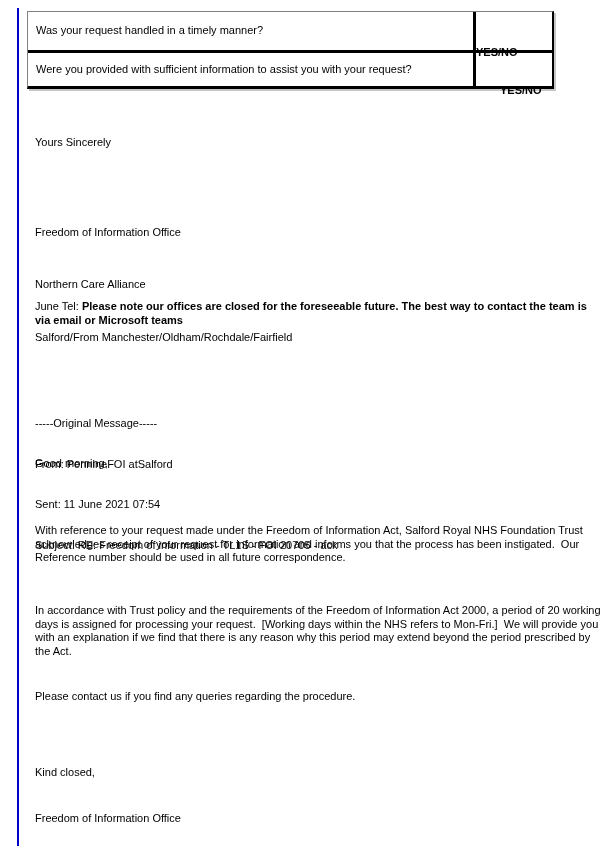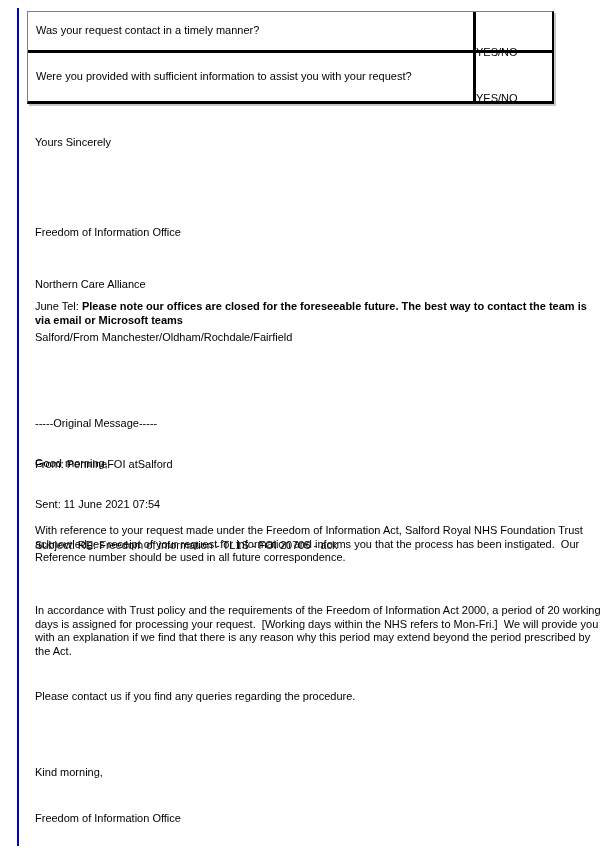--- a/index.html
+++ b/index.html
@@ -31,33 +31,33 @@
     width: 524px;
     border-top: 1px solid #808080;
     border-left: 1px solid #808080;
     border-right: 2px solid #000000;
     border-bottom: 3px solid #000000;
     box-shadow: 2px 2px 0 #c6c6c6;
     background: #ffffff;
   }
   .tbl-row { display: flex; align-items: center; }
   .tbl-row.first { height: 38px; border-bottom: 3px solid #000000; }
-  .tbl-row.last  { height: 48px; }
+  .tbl-row.last  { height: 33px; gap: 24px; }
   .cell-q {
     flex: 0 0 437px;
     padding-left: 8px;
     border-right: 3px solid #000000;
     align-self: stretch;
     display: flex;
     align-items: center;
   }
   .cell-a {
     flex: 1;
     padding-left: 0;
-    font-weight: normal;
+    font-weight: bold;
     margin-top: 43px;
   }
   
   .blk {
     position: absolute;
     left: 35px;
     width: 566px;
     margin: 0;
     white-space: pre-wrap;
   }
@@ -78,21 +78,21 @@
 </head>
 <body>
 
 <div class="doc">
 
   <div class="quote-bar"></div>
 
   <div class="tbl">
     <div class="tbl-row first">
       <div class="cell-q">
-        <span>Was your request contact in a timely manner?</span>
+        <span>Was your request handled in a timely manner?</span>
       </div>
       <div class="cell-a">
         <span>YES/NO</span>
       </div>
     </div>
     <div class="tbl-row last">
       <div class="cell-q">
         <span>Were you provided with sufficient information to assist you with your request?</span>
       </div>
       <div class="cell-a">
@@ -119,17 +119,17 @@
   </div>
 
   <p class="blk t-greeting">Good morning,</p>
 
   <p class="blk t-para1">With reference to your request made under the Freedom of Information Act, Salford Royal NHS Foundation Trust acknowledges receipt of your request for information and informs you that the process has been instigated.  Our Reference number should be used in all future correspondence.</p>
 
   <p class="blk t-para2">In accordance with Trust policy and the requirements of the Freedom of Information Act 2000, a period of 20 working days is assigned for processing your request.  [Working days within the NHS refers to Mon-Fri.]  We will provide you with an explanation if we find that there is any reason why this period may extend beyond the period prescribed by the Act.</p>
 
   <p class="blk t-para3">Please contact us if you find any queries regarding the procedure.</p>
 
-  <p class="blk t-kind">Kind morning,</p>
+  <p class="blk t-kind">Kind closed,</p>
 
   <p class="blk t-sig2">Freedom of Information Office</p>
 
 </div>
 
 </body></html>

